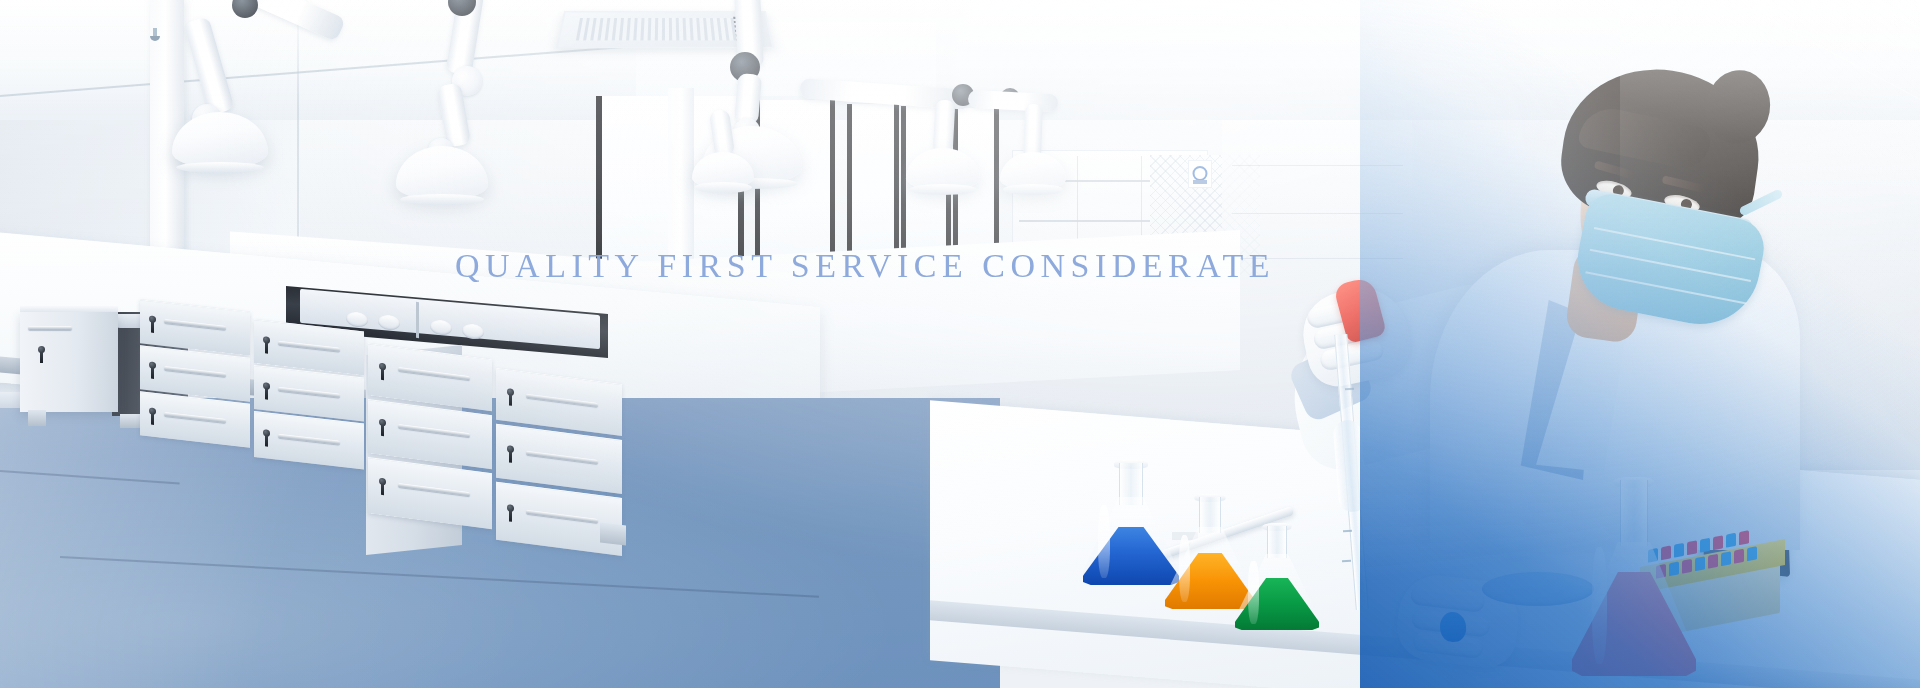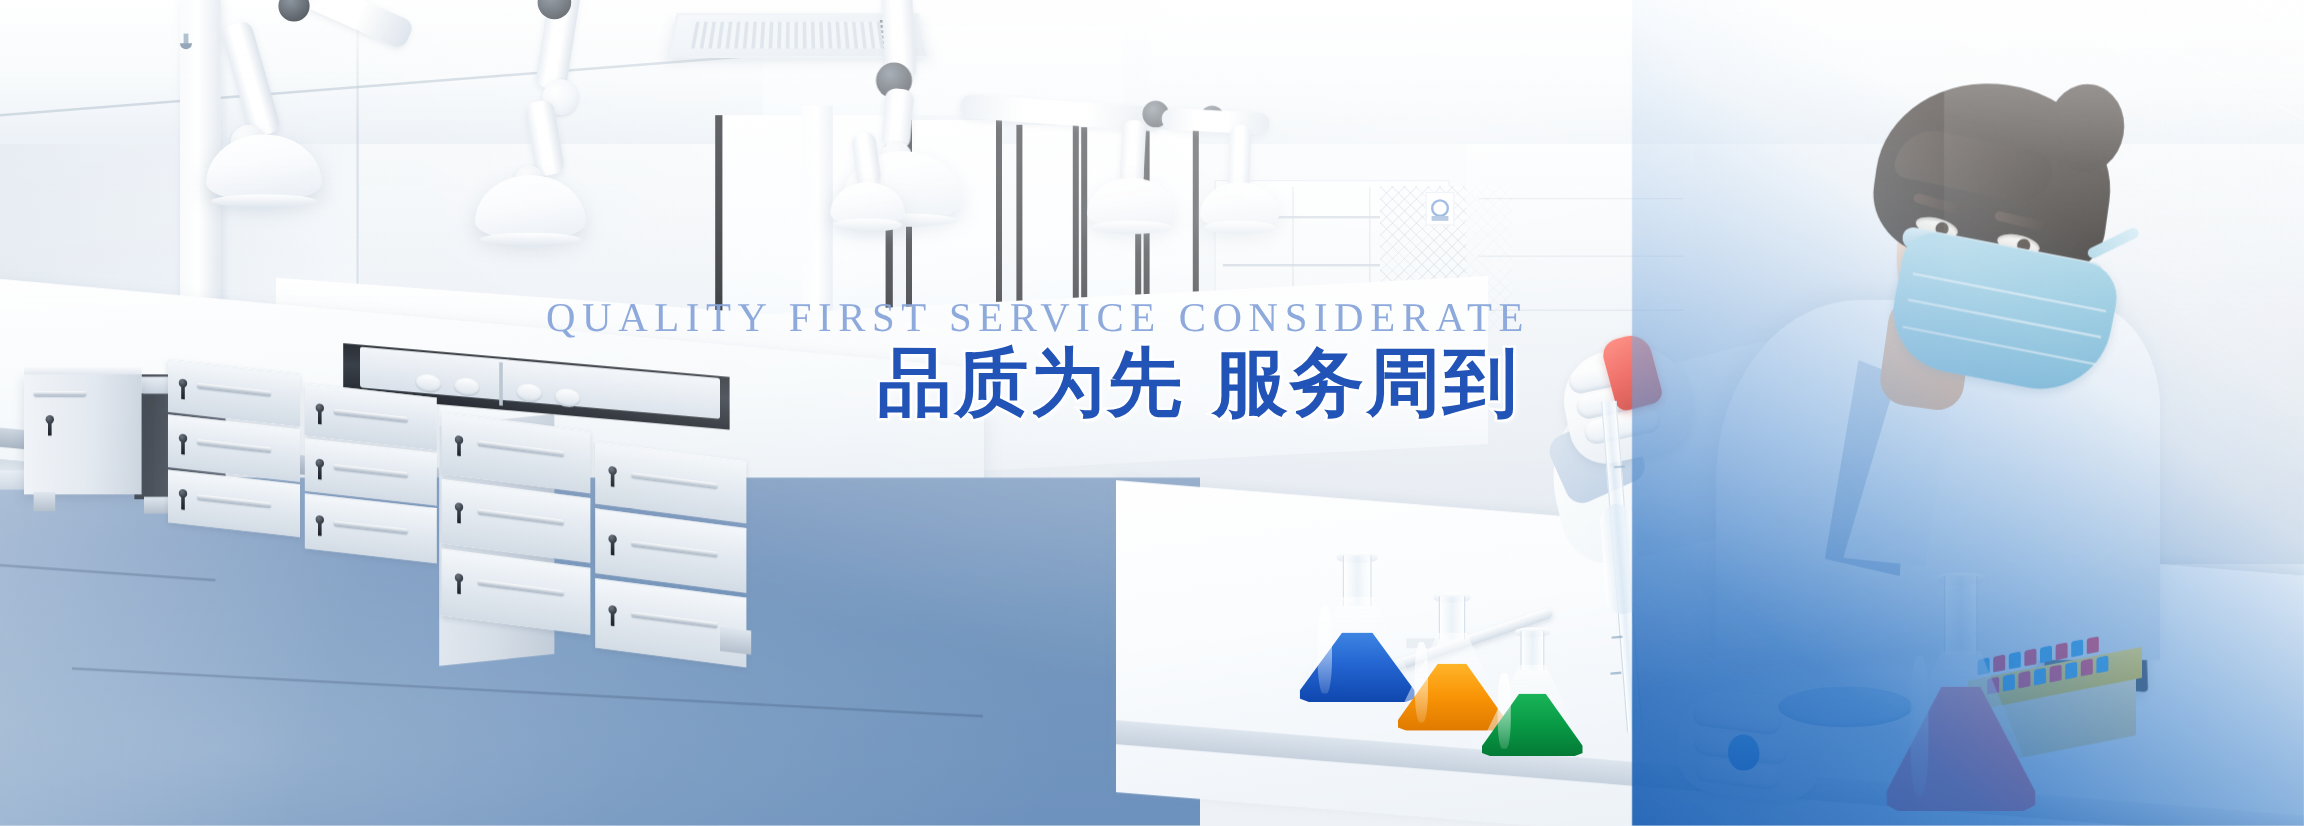--- a/index.html
+++ b/index.html
@@ -978,17 +978,16 @@
     <div class="blue-wash"></div>
     <div class="blue-wash-2"></div>
     <div class="diag-line"></div>
     <div class="diag-line-2"></div>
     <div class="haze"></div>
   </div>
 
   <div class="copy">
     <div id="eyebrow-en">QUALITY  FIRST  SERVICE  CONSIDERATE</div>
 
-    <div id="headline-cn">品质为先 服务周到</div>
 
   </div>
 
 </div>
 
 </body></html>

